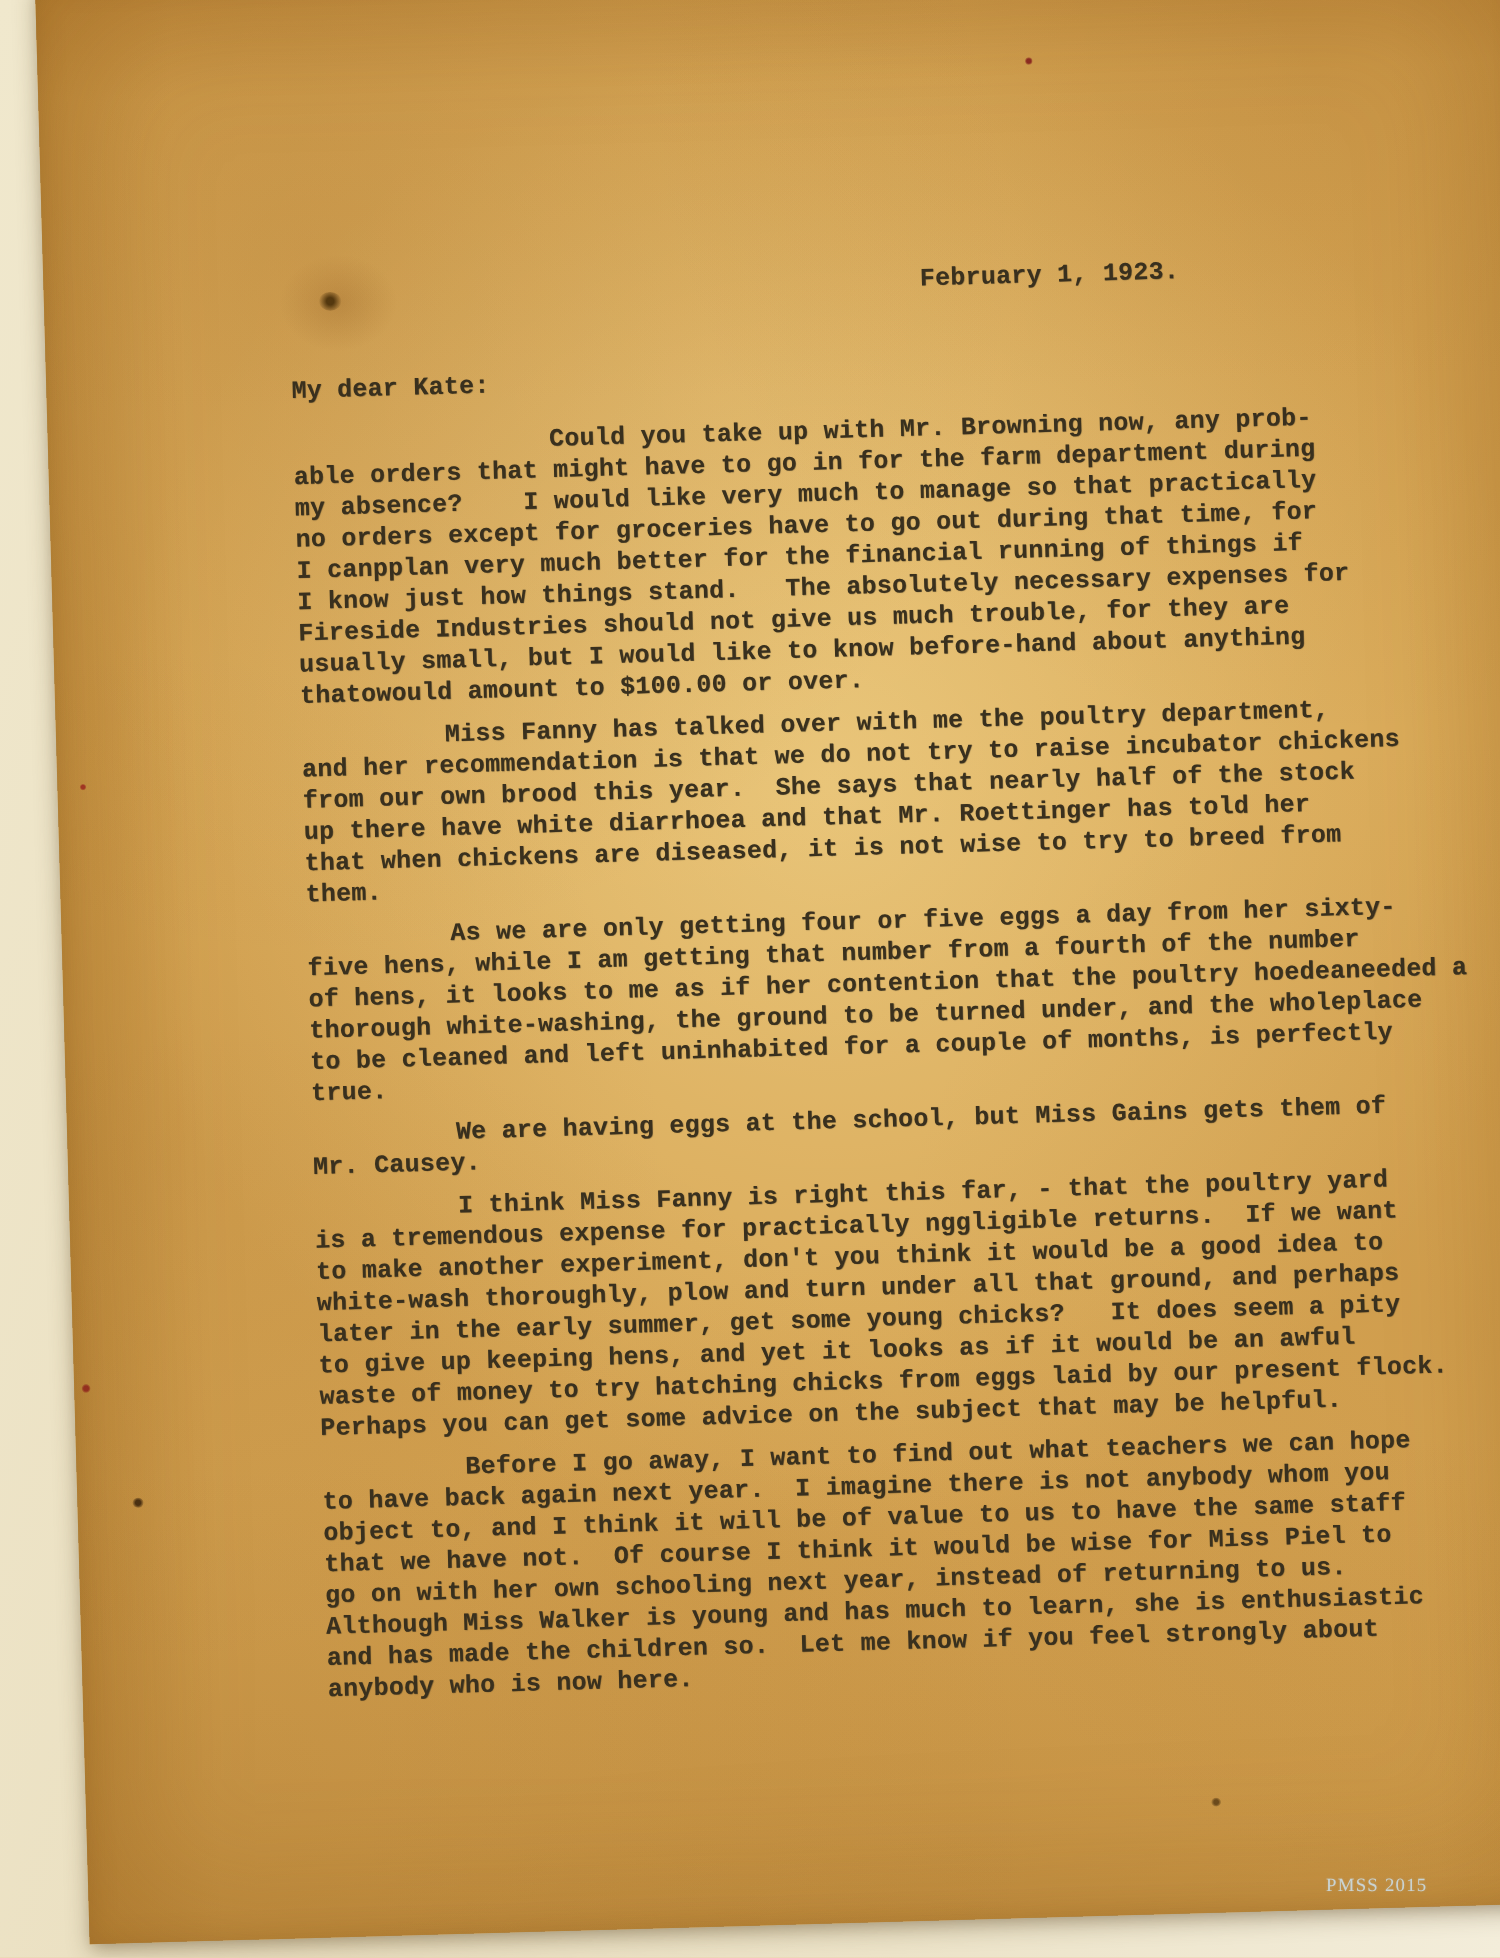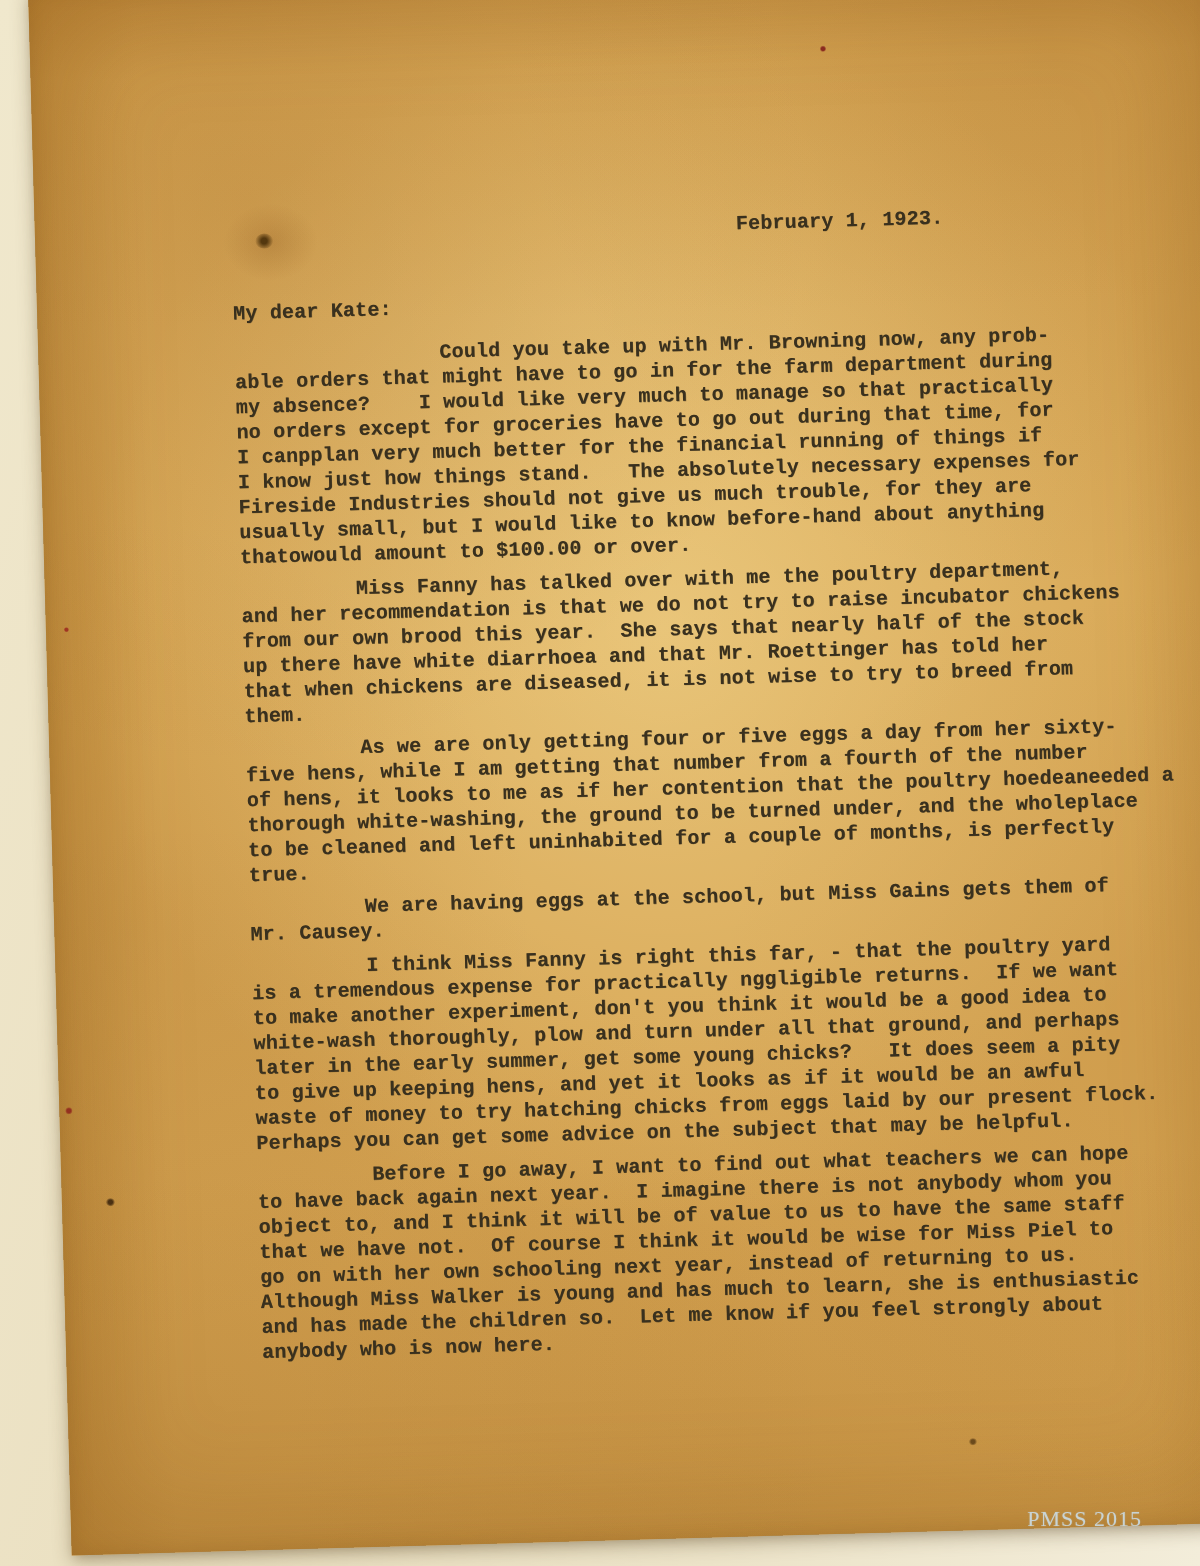--- a/index.html
+++ b/index.html
@@ -109,23 +109,23 @@
     white-space: pre;
     text-indent: 115px;
   }
   .para-1 {
     text-indent: 205px;
   }
 
   .watermark {
     position: absolute;
     right: 58px;
-    bottom: 34px;
+    bottom: 48px;
     font-family: "Liberation Serif", serif;
-    font-size: 22px;
+    font-size: 15px;
     letter-spacing: 1px;
     color: rgba(205, 226, 240, 0.80);
     text-shadow: 0 0 2px rgba(180, 205, 225, 0.35);
   }
 </style>
 </head>
 <body>
 
 <div class="scan">
 

